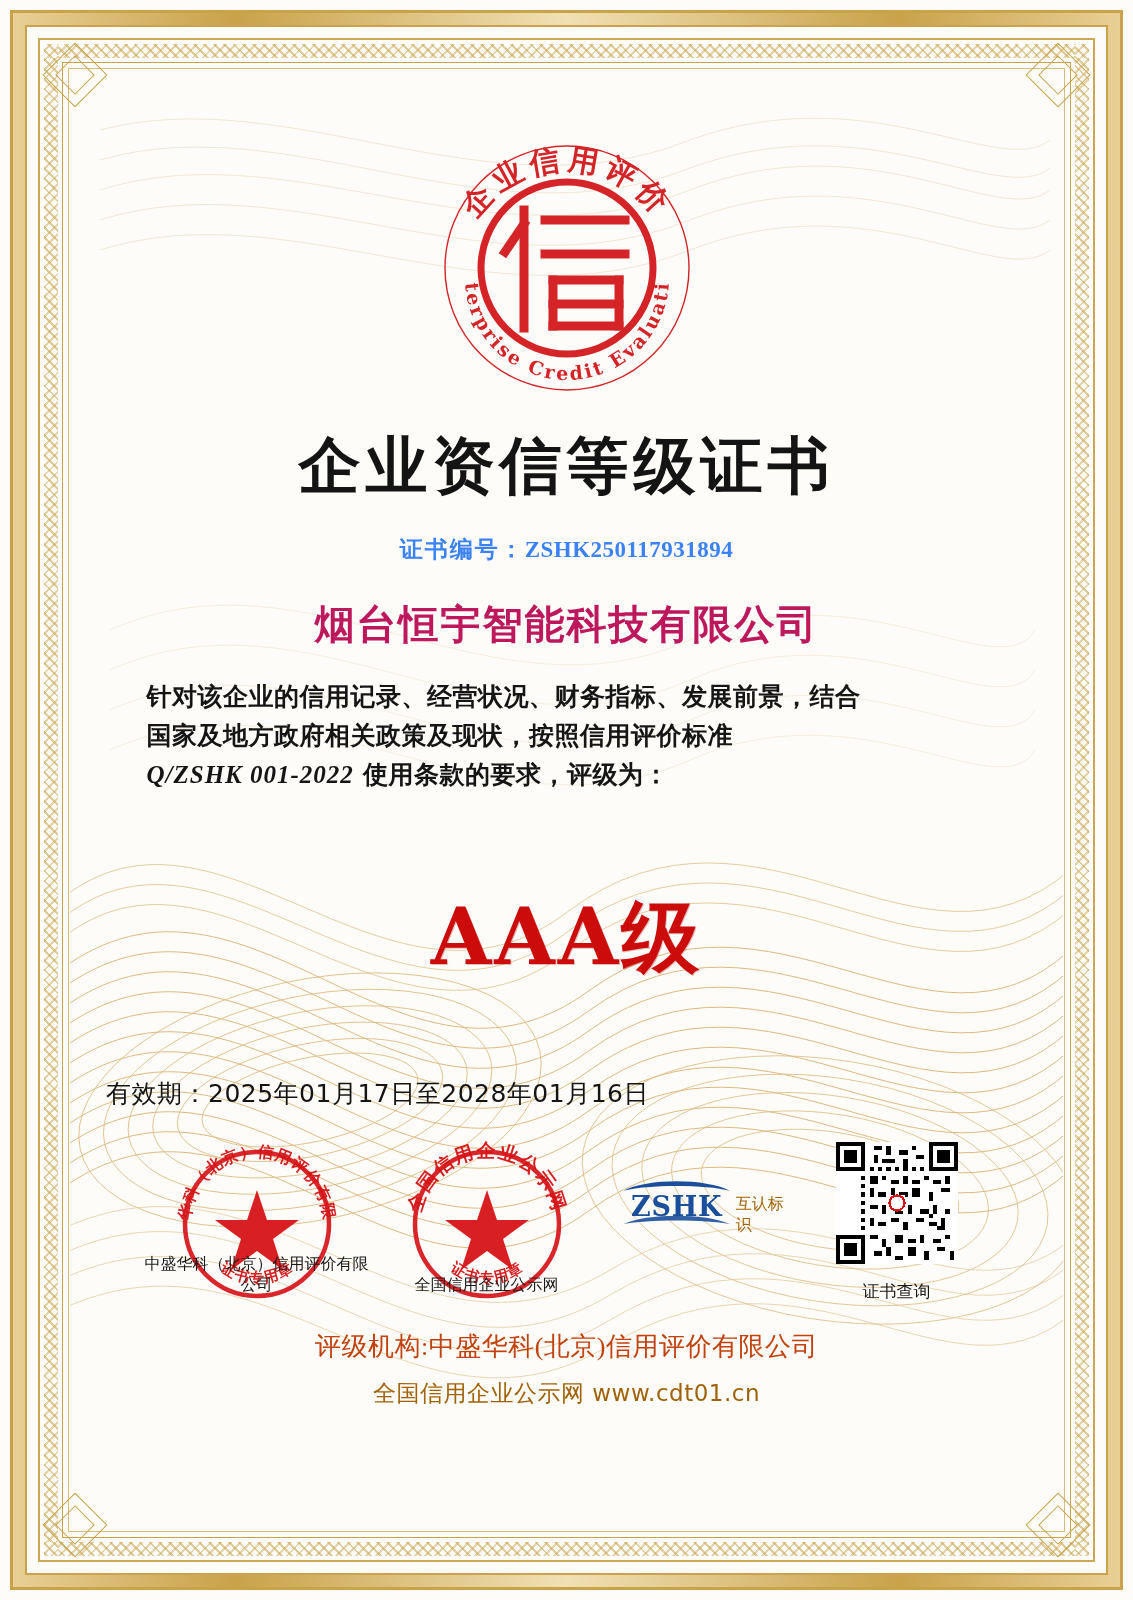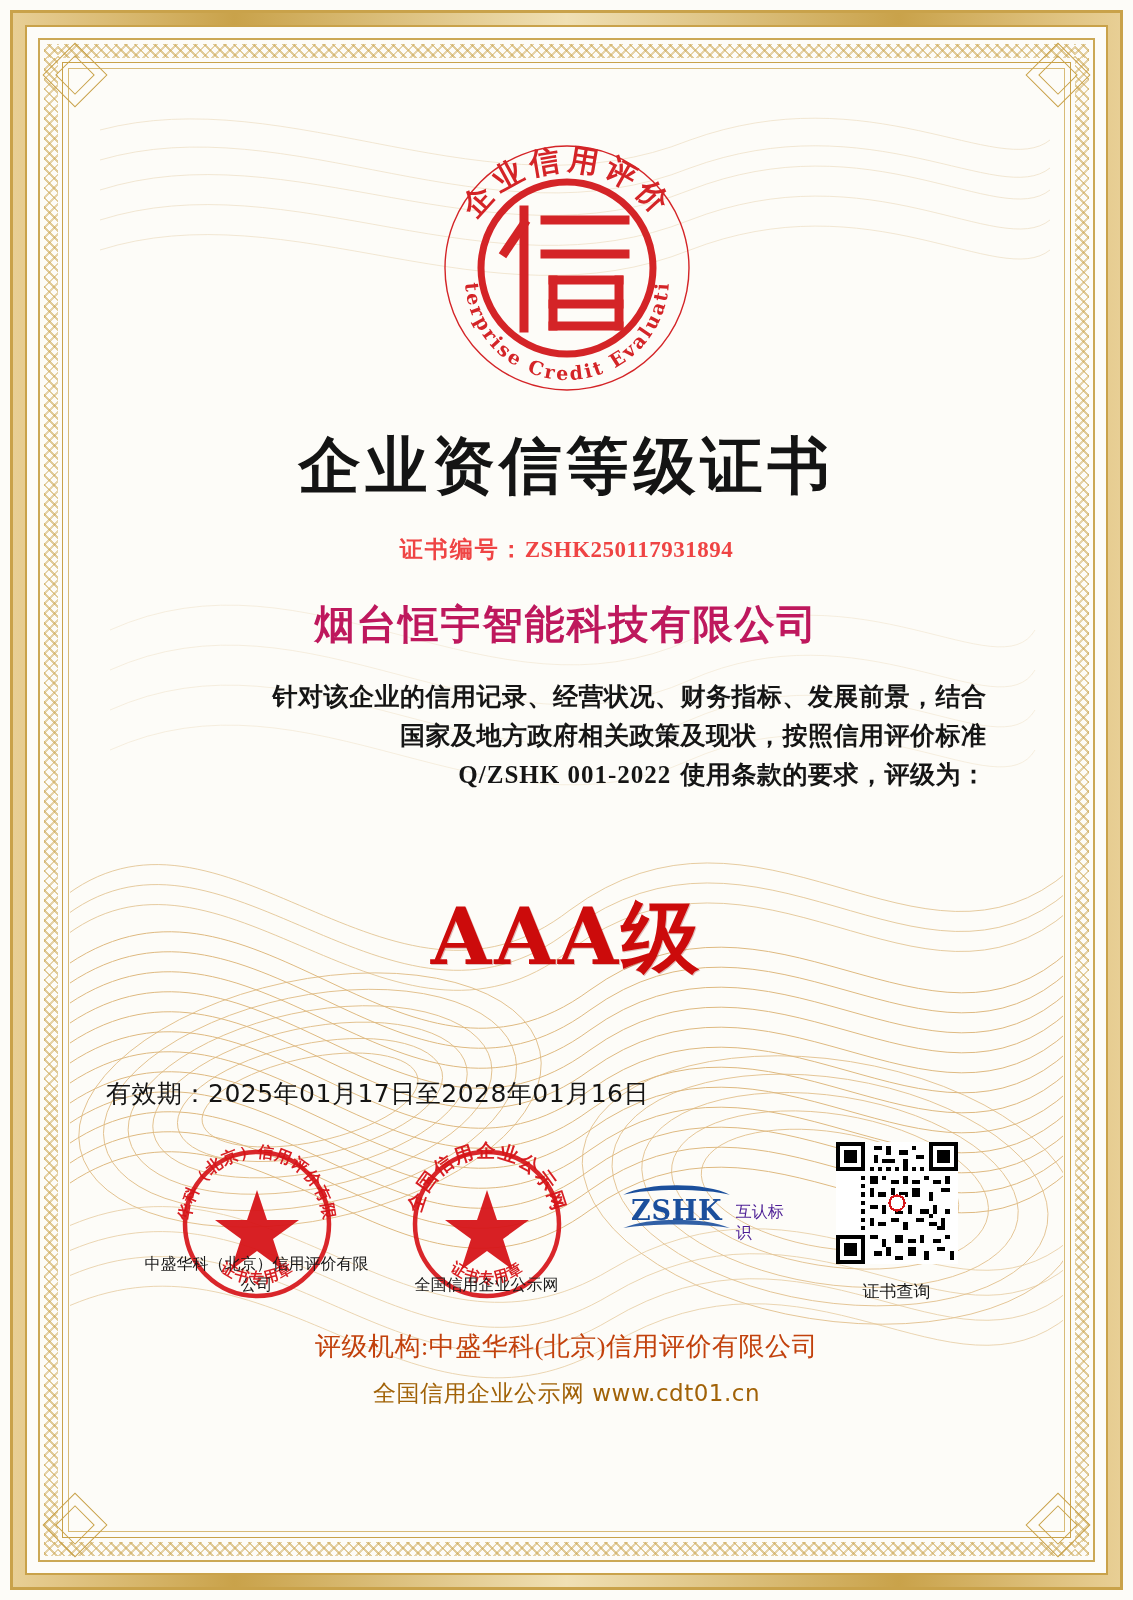--- a/index.html
+++ b/index.html
@@ -123,51 +123,51 @@
     font-size: 62px;
     letter-spacing: 5px;
     color: #141414;
     text-align: right;
     line-height: 1.1;
   }
 
   .cert-number {
     margin-top: 34px;
     font-size: 23px;
-    color: #ef4444;
+    color: #3b82f6;
     letter-spacing: 1px;
     font-weight: bold;
     font-family: "Liberation Serif", serif;
   }
   .cert-number .label { letter-spacing: 2px; }
   .cert-number .value { font-family: "Liberation Serif", serif; letter-spacing: 0.5px; }
 
   .company-name {
     margin-top: 32px;
     font-family: "DejaVu Serif", "Liberation Serif", serif;
     font-weight: bold;
     font-size: 40px;
     letter-spacing: 2px;
     color: #be185d;
     text-align: center;
   }
 
   .statement {
     margin-top: 26px;
     width: 840px;
-    text-align: right;
+    text-align: left;
     font-size: 25px;
     line-height: 1.55;
     color: #151515;
     font-weight: bold;
     font-family: "DejaVu Serif", "Liberation Serif", serif;
     letter-spacing: 0.5px;
   }
   .statement .ln { display: block; white-space: nowrap; }
-  .statement .code { font-family: "Liberation Serif", serif; letter-spacing: 1px; }
+  .statement .code { font-family: "Liberation Serif", serif; letter-spacing: 1px; font-style: italic; }
 
   .grade {
     margin-top: 92px;
     font-family: "DejaVu Serif", "Liberation Serif", serif;
     font-weight: bold;
     font-size: 78px;
     color: #cc0b0b;
     letter-spacing: 3px;
     text-shadow: 1px 1px 0 rgba(140,0,0,0.25);
   }
@@ -219,23 +219,23 @@
   .mark-block {
     width: 170px;
     display: flex;
     flex-direction: row;
     align-items: center;
     justify-content: center;
     padding-top: 34px;
   }
   .zshk-swoosh { display: block; }
   .mark-caption {
-    margin-top: 36px;
+    margin-top: 28px;
     font-size: 16px;
-    color: #4c1d95;
+    color: #a16207;
     font-family: "DejaVu Sans", "Liberation Sans", sans-serif;
   }
 
   .qr-block {
     width: 160px;
     display: flex;
     flex-direction: column;
     align-items: center;
     padding-top: 10px;
   }

